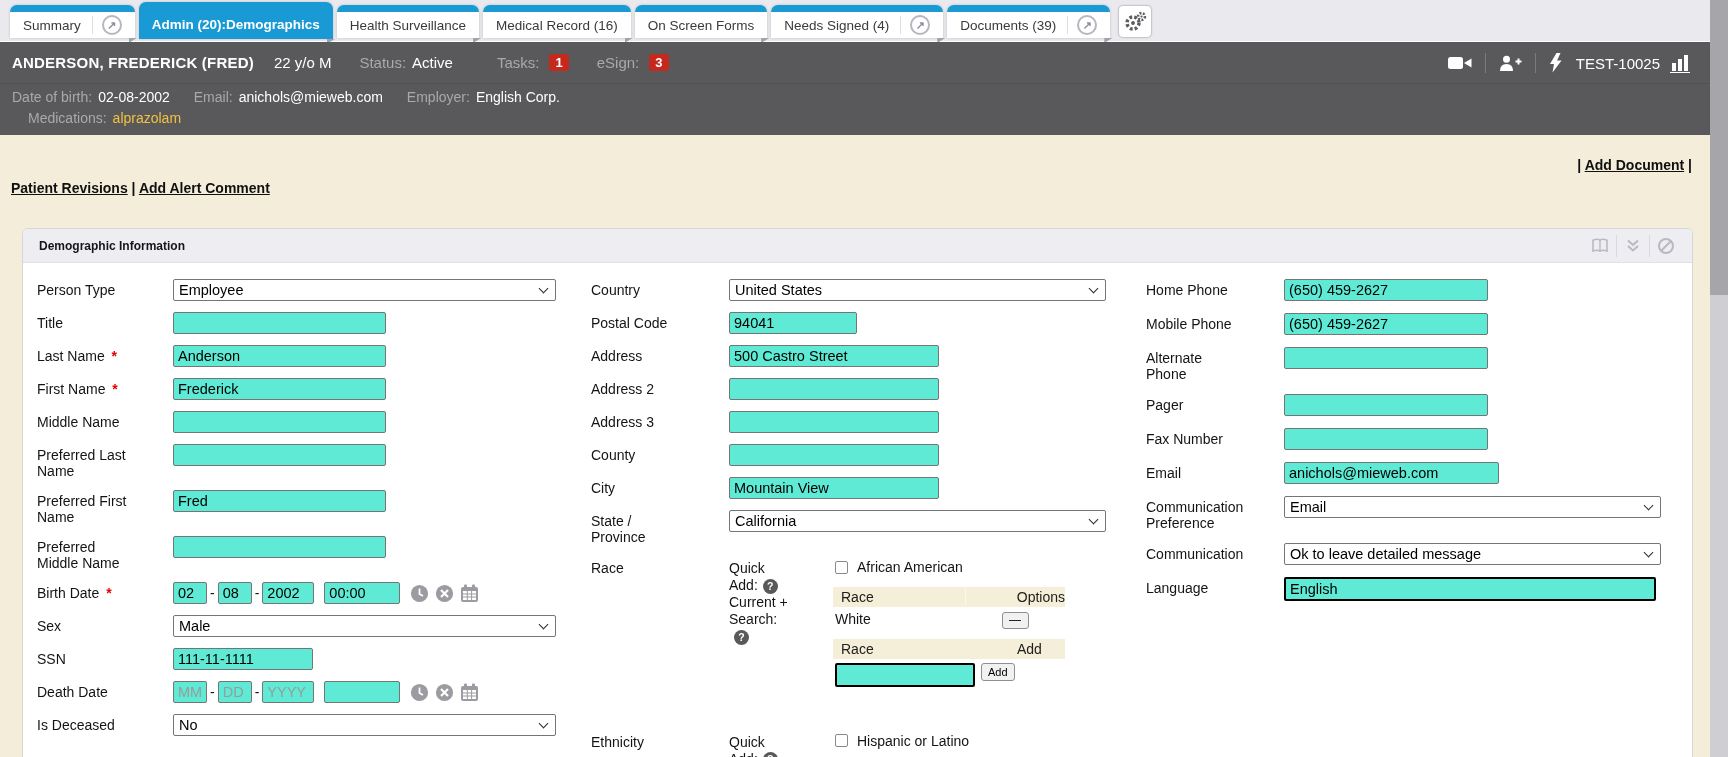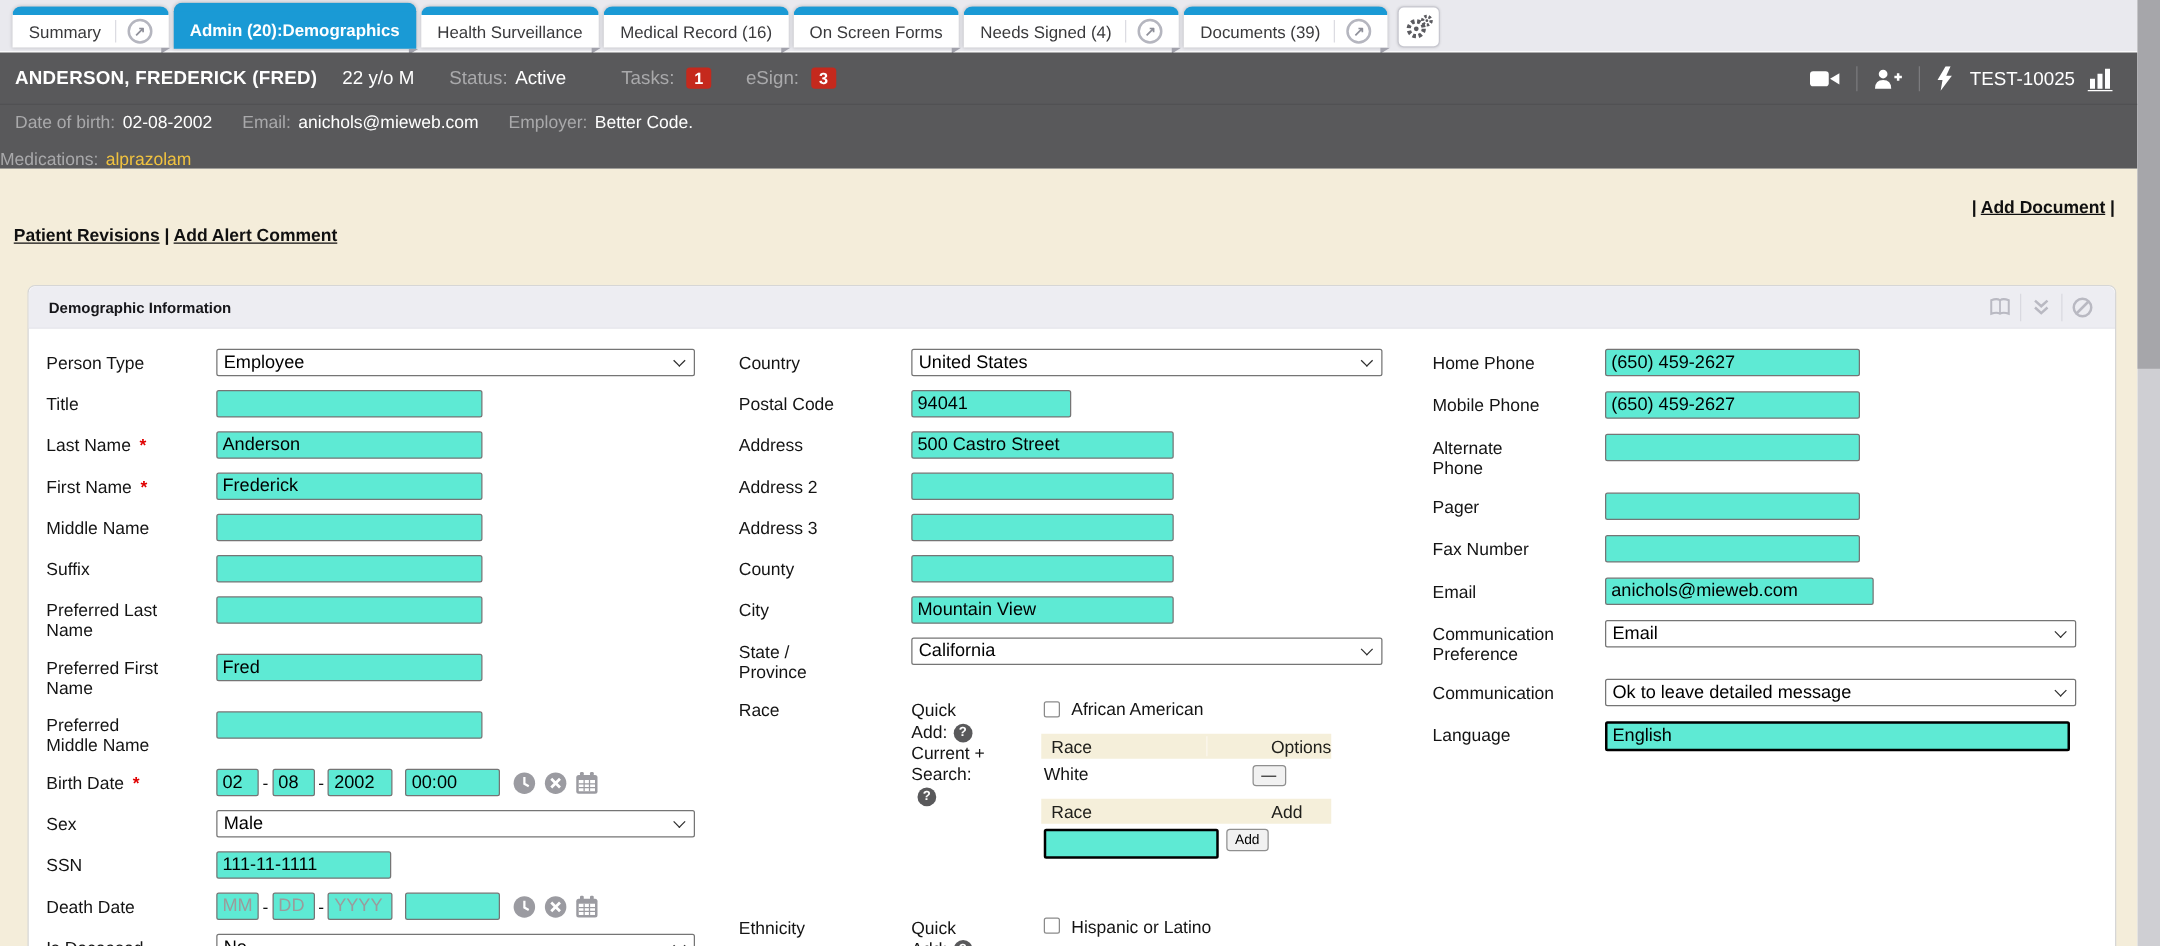--- a/index.html
+++ b/index.html
@@ -36,21 +36,21 @@
   .agesex { margin-right:28px; }
   .glbl { color:#a9a9ab; margin-right:6px; }
   .gval { margin-right:44px; }
   .badge { background:var(--badge-red,#c5291d); color:#fff; border-radius:3px; padding:1px 6px;
            font-size:13px; font-weight:bold; margin:0 28px 0 4px; cursor:pointer; }
   .hdricons { position:absolute; right:16px; top:0; height:42px; display:flex; align-items:center; }
   .hic { display:flex; align-items:center; cursor:pointer; }
   .vd { width:1px; height:20px; background:#7b7b7e; margin:0 12px; }
   .chartid { font-size:15px; margin:0 10px 0 14px; }
   .pr2 { height:26px; display:flex; align-items:center; padding-left:12px; }
-  .pr3 { height:25px; display:flex; align-items:flex-end; padding-left:0; }
+  .pr3 { height:25px; display:flex; align-items:flex-start; padding-left:12px;margin-left:16px; }
   .glbl2 { color:#a9a9ab; margin-right:6px; }
   .gval2 { color:#fff; margin-right:24px; }
   .med { color:var(--medication-yellow,#f0c23f); cursor:pointer; }
 
   
   .content { position:absolute; left:0; top:135px; width:1710px; height:622px; background:var(--beige,#f4edda); }
   .adddoc { position:absolute; top:22px; right:18px; font-size:14px; font-weight:bold; color:#101010; }
   .adddoc a, .linkrow a { color:#101010; text-decoration:underline; cursor:pointer; }
   .linkrow { position:absolute; top:45px; left:11px; font-size:14px; font-weight:bold; color:#101010; }
 
@@ -220,21 +220,21 @@
             </svg>
         </span>
       </span>
     </div>
     <div class="pr2">
       <span class="glbl2">Date of birth:</span>
       <span class="gval2">02-08-2002</span>
       <span class="glbl2">Email:</span>
       <span class="gval2">anichols@mieweb.com</span>
       <span class="glbl2">Employer:</span>
-      <span class="gval2">Better Code.</span>
+      <span class="gval2">English Corp.</span>
     </div>
     <div class="pr3">
       <span class="glbl2">Medications:</span>
       <span class="gval2 med">alprazolam</span>
     </div>
   </div>
 
   <div class="content">
     <div class="adddoc">|
       <a>Add Document</a> |
@@ -285,24 +285,20 @@
               <div class="row">
                 <div class="lbl">Last Name<span class="req"> *</span></div>
                 <div class="fld"><input type="text" class="txt" value="Anderson" style="width: 213px;"></div>
               </div>
               <div class="row">
                 <div class="lbl">First Name<span class="req"> *</span></div>
                 <div class="fld"><input type="text" class="txt" value="Frederick" style="width: 213px;"></div>
               </div>
               <div class="row">
                 <div class="lbl">Middle Name</div>
-                <div class="fld"><input type="text" class="txt" style="width: 213px;"></div>
-              </div>
-              <div class="row">
-                <div class="lbl">Suffix</div>
                 <div class="fld"><input type="text" class="txt" style="width: 213px;"></div>
               </div>
               <div class="row">
                 <div class="lbl">Preferred Last<br>Name</div>
                 <div class="fld"><input type="text" class="txt" style="width: 213px;"></div>
               </div>
               <div class="row">
                 <div class="lbl">Preferred First<br>Name</div>
                 <div class="fld"><input type="text" class="txt" value="Fred" style="width: 213px;"></div>
               </div>

